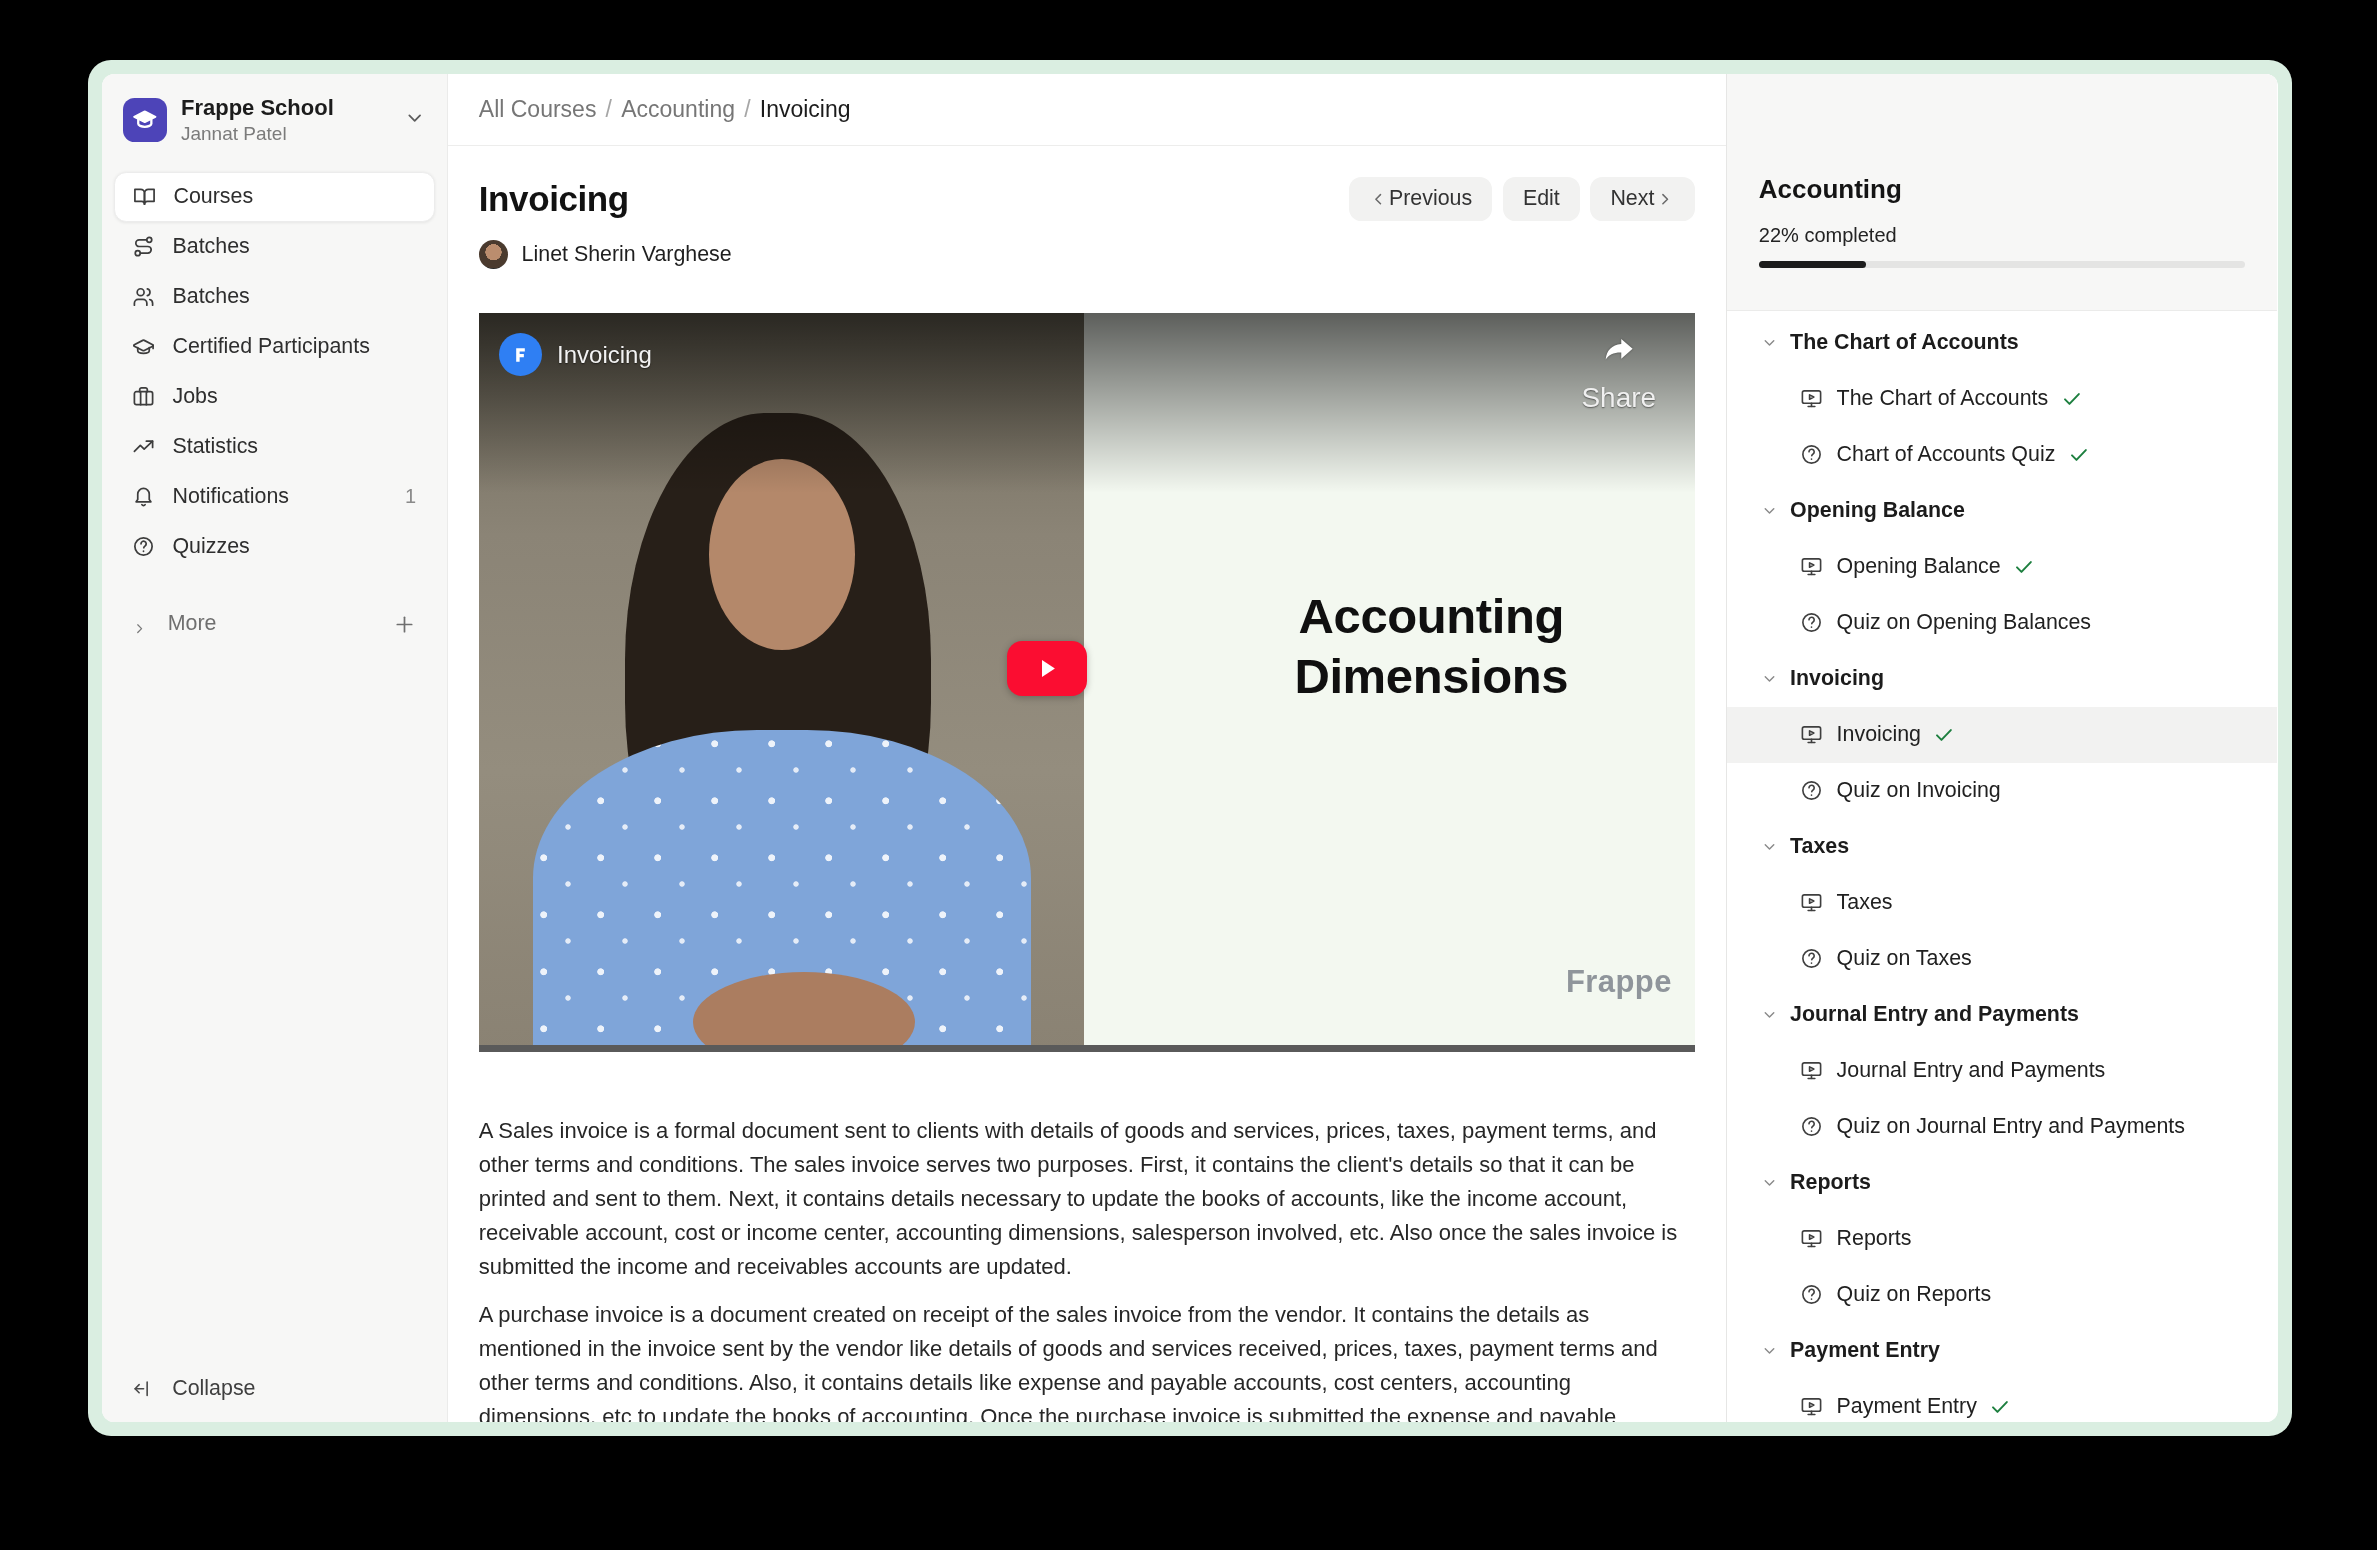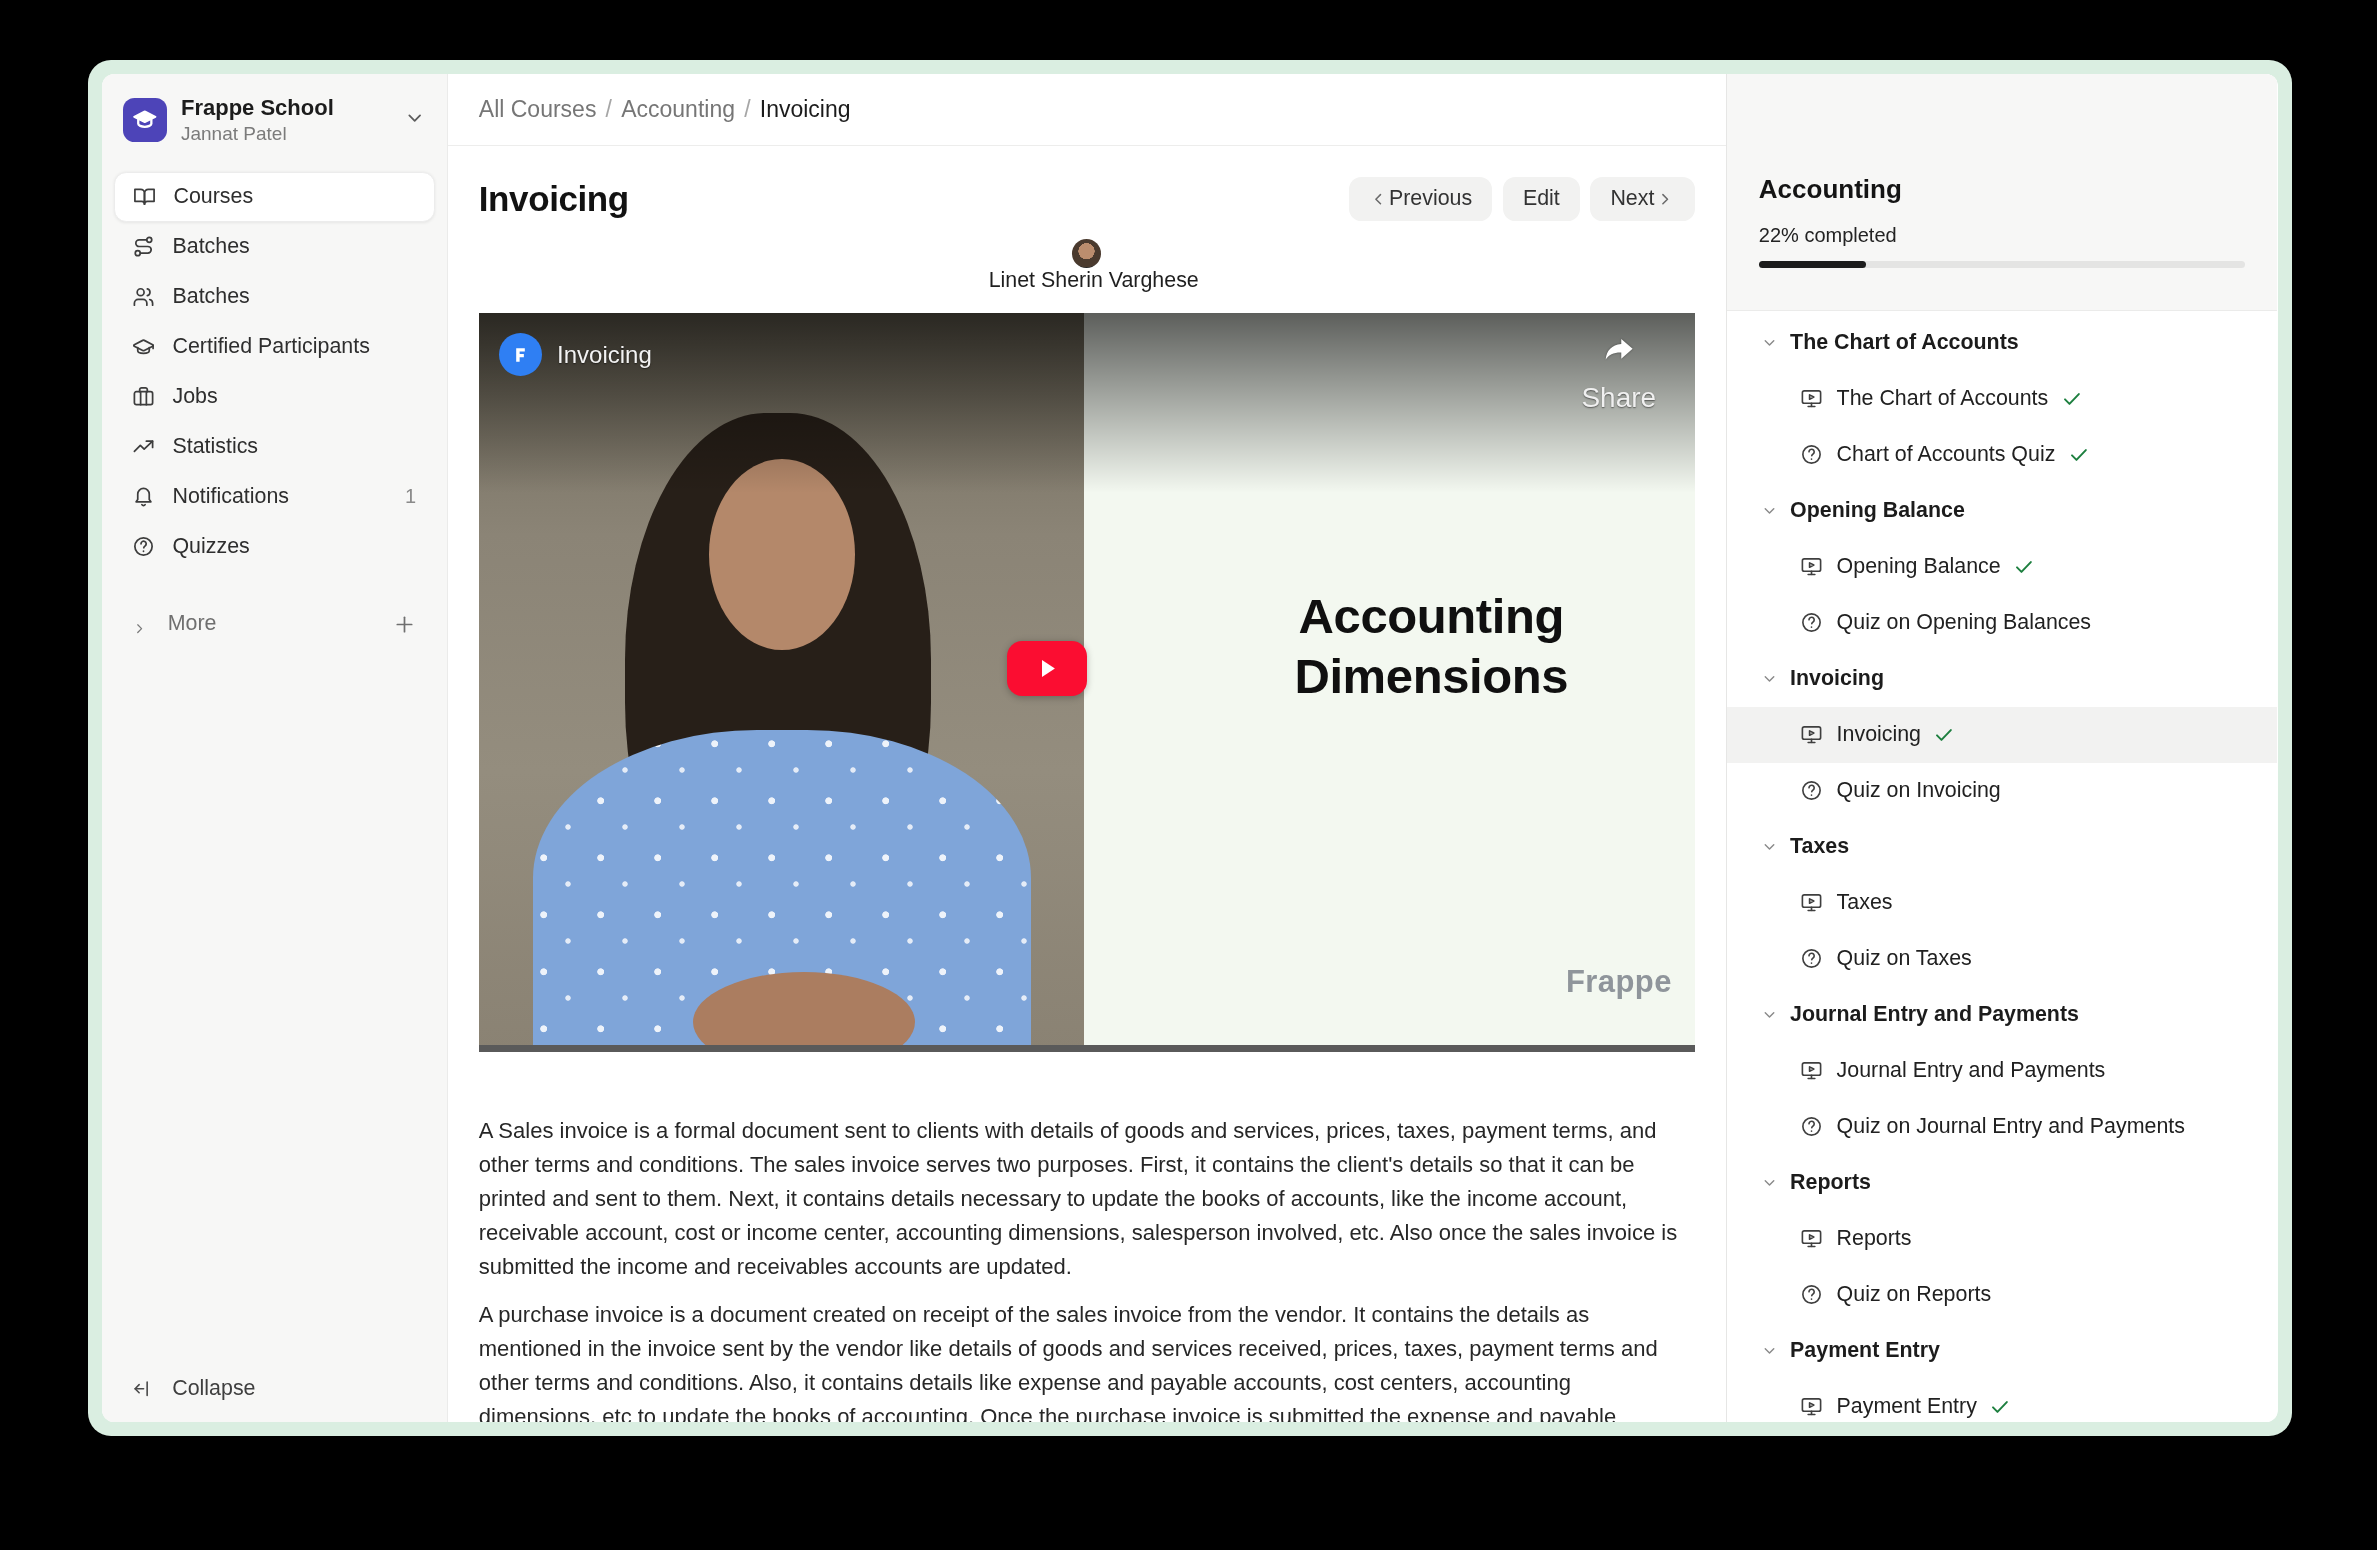--- a/index.html
+++ b/index.html
@@ -40,21 +40,21 @@
   .crumb{font-size:23px;color:#767676;}
   .crumb.link{cursor:pointer;}
   .crumb.current{color:#1b1b1b;font-weight:500;}
   .crumb-sep{font-size:23px;color:#a6a6a6;margin:0 9.2px;}
   .title-row{display:flex;align-items:center;justify-content:space-between;margin:31px 31px 0;}
   .page-title{font-size:35px;font-weight:700;color:#121212;letter-spacing:-0.4px;}
   .btn-group{display:flex;gap:10.7px;}
   .btn{height:44px;background:#f2f2f1;border:none;border-radius:12.3px;display:flex;align-items:center;
        padding:0 20px;font-size:21.4px;color:#333;font-family:inherit;cursor:pointer;gap:2px;}
   .btn .bicon{width:18.4px;height:18.4px;color:#6b6b6b;display:flex;}
-  .author-row{display:flex;align-items:center;margin:18.4px 31px 0;height:31px;flex-direction:column;}
+  .author-row{display:flex;align-items:center;margin:18.4px 31px 0;height:31px;}
   .avatar{width:29px;height:29px;border-radius:50%;flex:0 0 auto;
           background:radial-gradient(circle at 50% 42%,#bb8d6e 0 36%,#4a3a2e 37% 72%,#232323 73% 100%);}
   .author-name{margin-left:13.8px;font-size:21.4px;font-weight:500;color:#1f1f1f;}
 
   
   .video{position:relative;margin:43px 31px 0;height:739px;background:#1a1a1a;overflow:hidden;cursor:pointer;}
   .vid-person{position:absolute;left:0;top:0;width:605px;height:100%;
               background:linear-gradient(180deg,#6e6859 0%,#8b8476 30%,#948d7e 62%,#8a8273 100%);}
   .hair{position:absolute;left:146px;top:100px;width:306px;height:536px;border-radius:46%;background:#271f18;}
   .face{position:absolute;left:230px;top:146px;width:146px;height:191px;border-radius:50%;background:#b4886a;}

